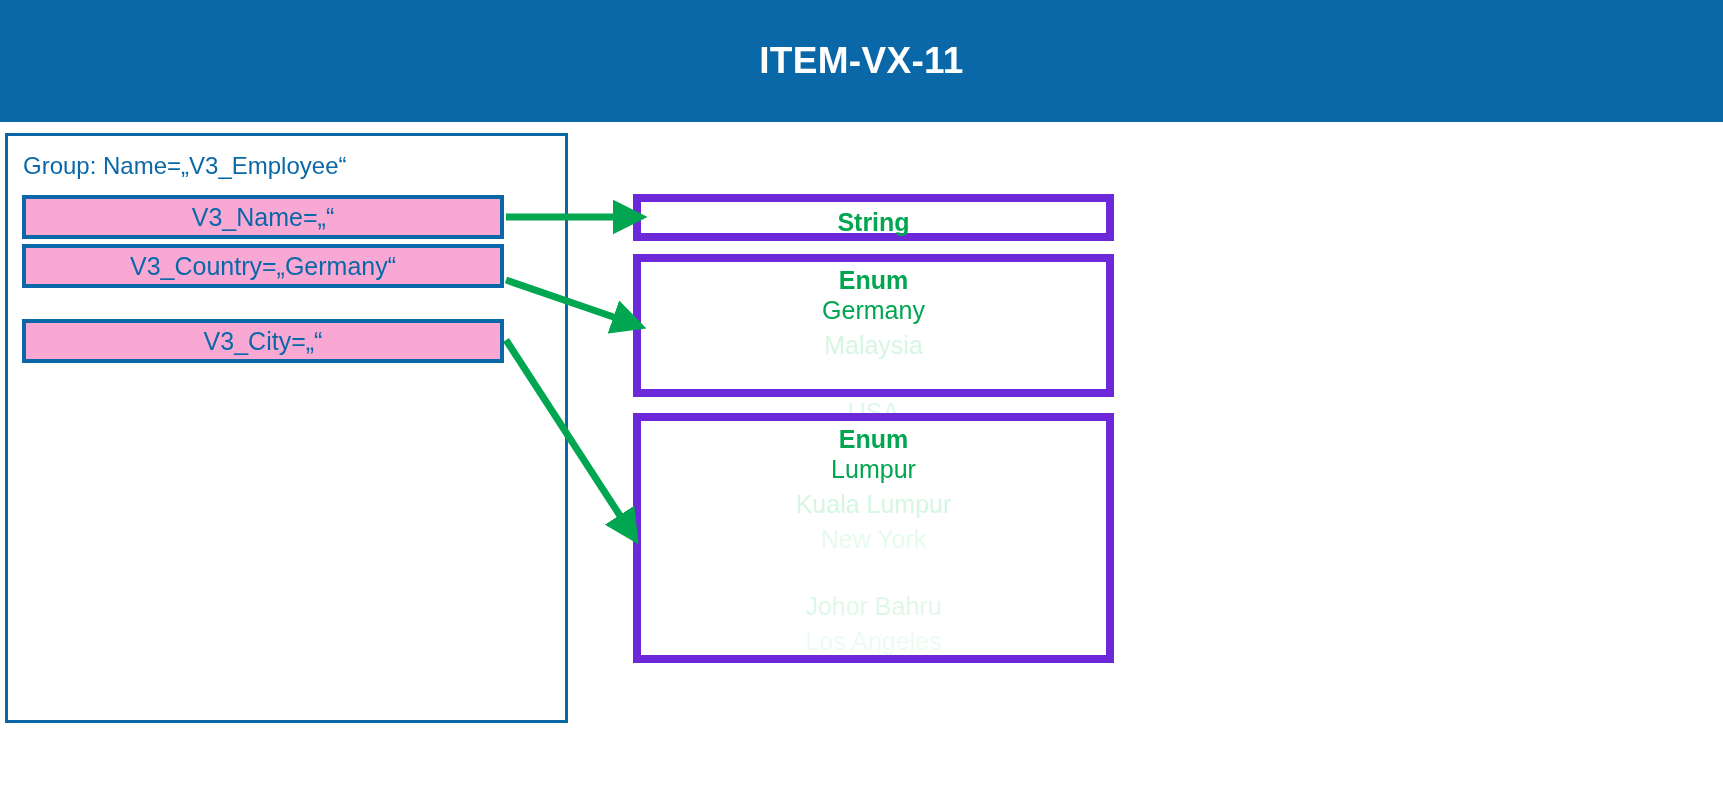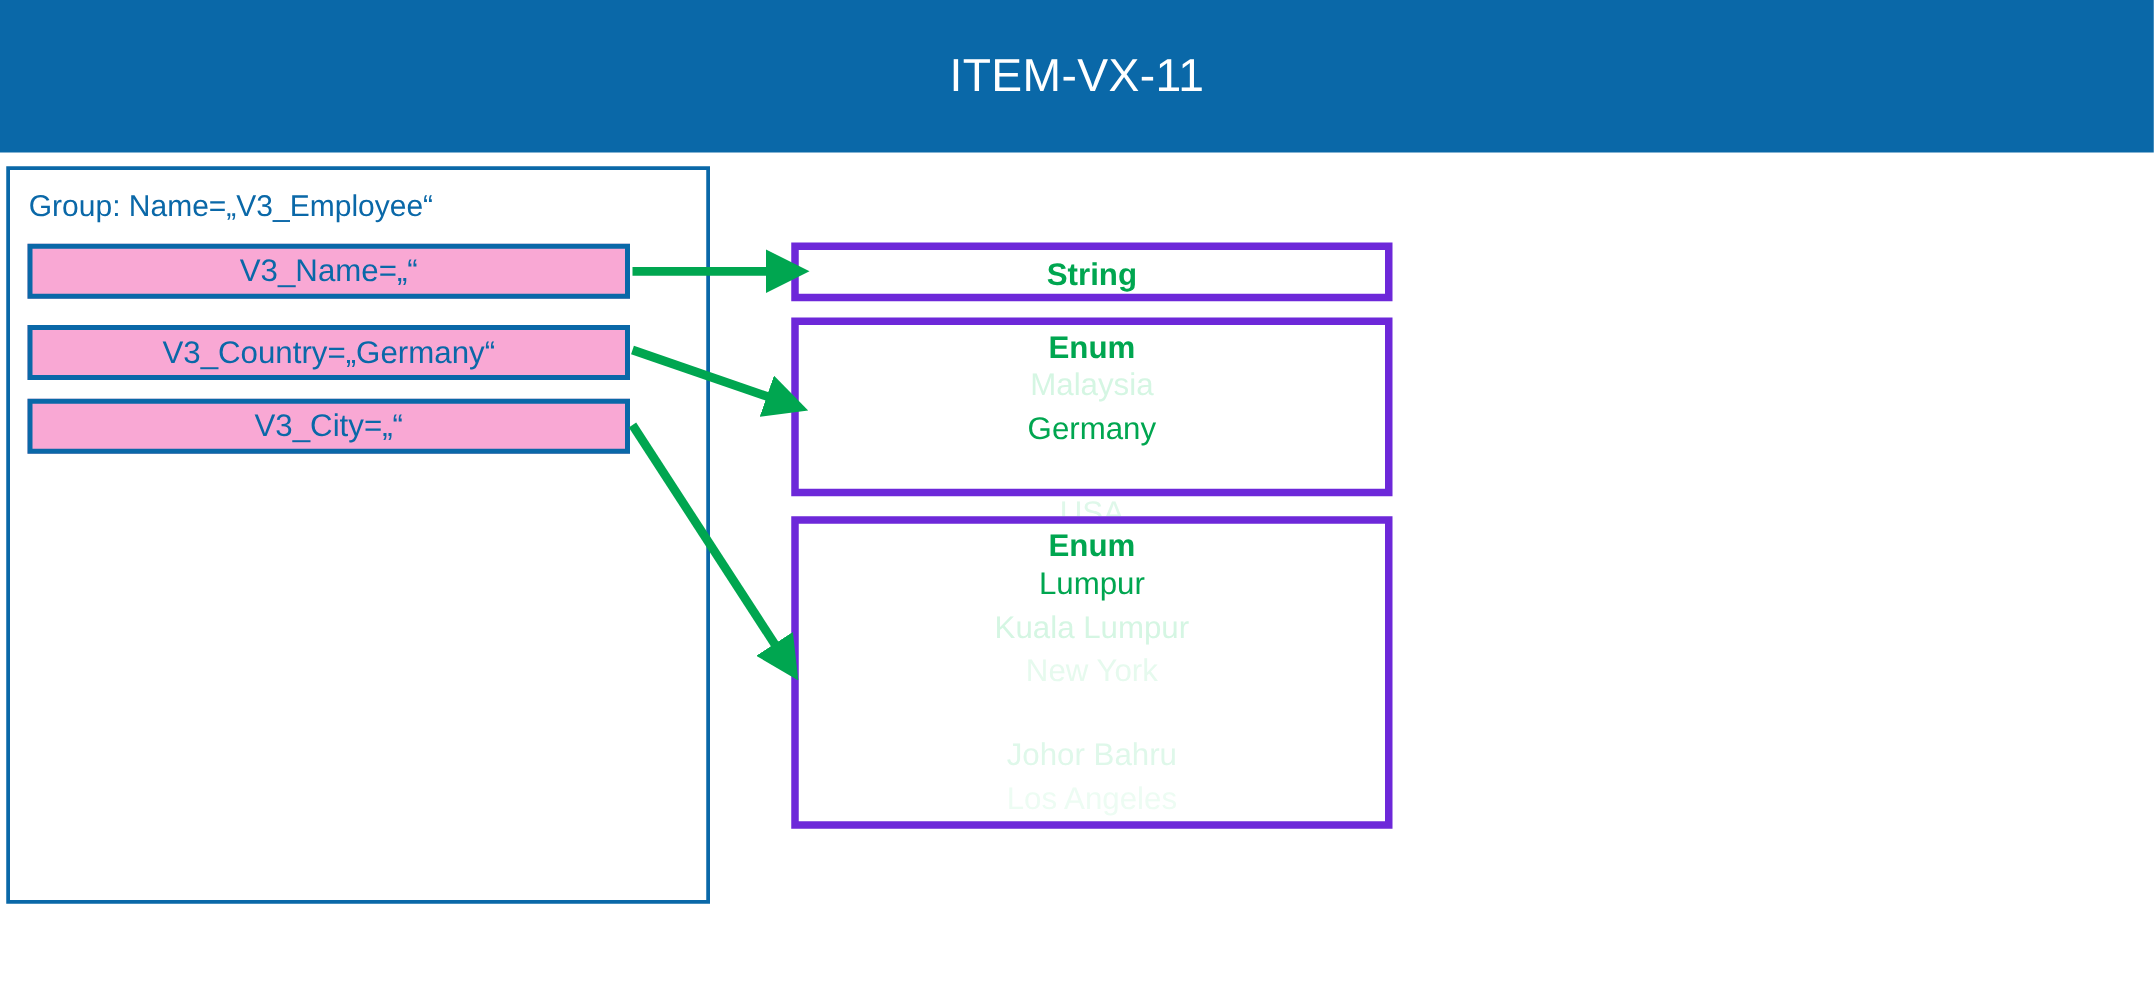--- a/index.html
+++ b/index.html
@@ -34,21 +34,21 @@
     position: absolute;
     left: 0;
     top: 0;
     width: 1723px;
     height: 122px;
     display: flex;
     align-items: center;
     justify-content: center;
     color: #ffffff;
     font-size: 37px;
-    font-weight: 400;
+    font-weight: 700;
     letter-spacing: 0.3px;
     font-family: "Liberation Sans", sans-serif;
   }
 
   
   .group-panel {
     position: absolute;
     left: 5px;
     top: 133px;
     width: 563px;
@@ -76,29 +76,29 @@
     background: #f9a8d4;
     box-sizing: border-box;
     display: flex;
     align-items: center;
     justify-content: center;
     color: #0A68A8;
     font-size: 25px;
     white-space: nowrap;
   }
   .field-box.f1 { top: 195px; }
-  .field-box.f2 { top: 260px; }
+  .field-box.f2 { top: 244px; }
   .field-box.f3 { top: 319px; }
 
   
   .type-box {
     position: absolute;
     left: 633px;
     width: 481px;
-    border: 6px solid #6d28d9;
+    border: 8px solid #6d28d9;
     background: #ffffff;
     box-sizing: border-box;
     text-align: center;
     color: #00A650;
   }
   .type-box.t-string { top: 194px; height: 47px; }
   .type-box.t-country { top: 254px; height: 143px; }
   .type-box.t-city    { top: 413px; height: 250px; }
 
   .type-title {
@@ -146,22 +146,22 @@
   <div class="field-box f2">V3_Country=„Germany“</div>
   <div class="field-box f3">V3_City=„“</div>
 
   <div class="type-box t-string">
     <div class="type-title">String</div>
   </div>
 
   <div class="type-box t-country">
     <div class="type-title">Enum</div>
     <div id="country-items">
+        <div class="enum-item">Germany</div>
         <div class="enum-item faded-1">Malaysia</div>
-        <div class="enum-item">Germany</div>
         <div class="enum-item faded-2">USA</div>
       </div>
   </div>
 
   <div class="type-box t-city">
     <div class="type-title">Enum</div>
     <div id="city-items">
         <div class="enum-item">Lumpur</div>
         <div class="enum-item faded-1">Kuala Lumpur</div>
         <div class="enum-item faded-3">New York</div>

